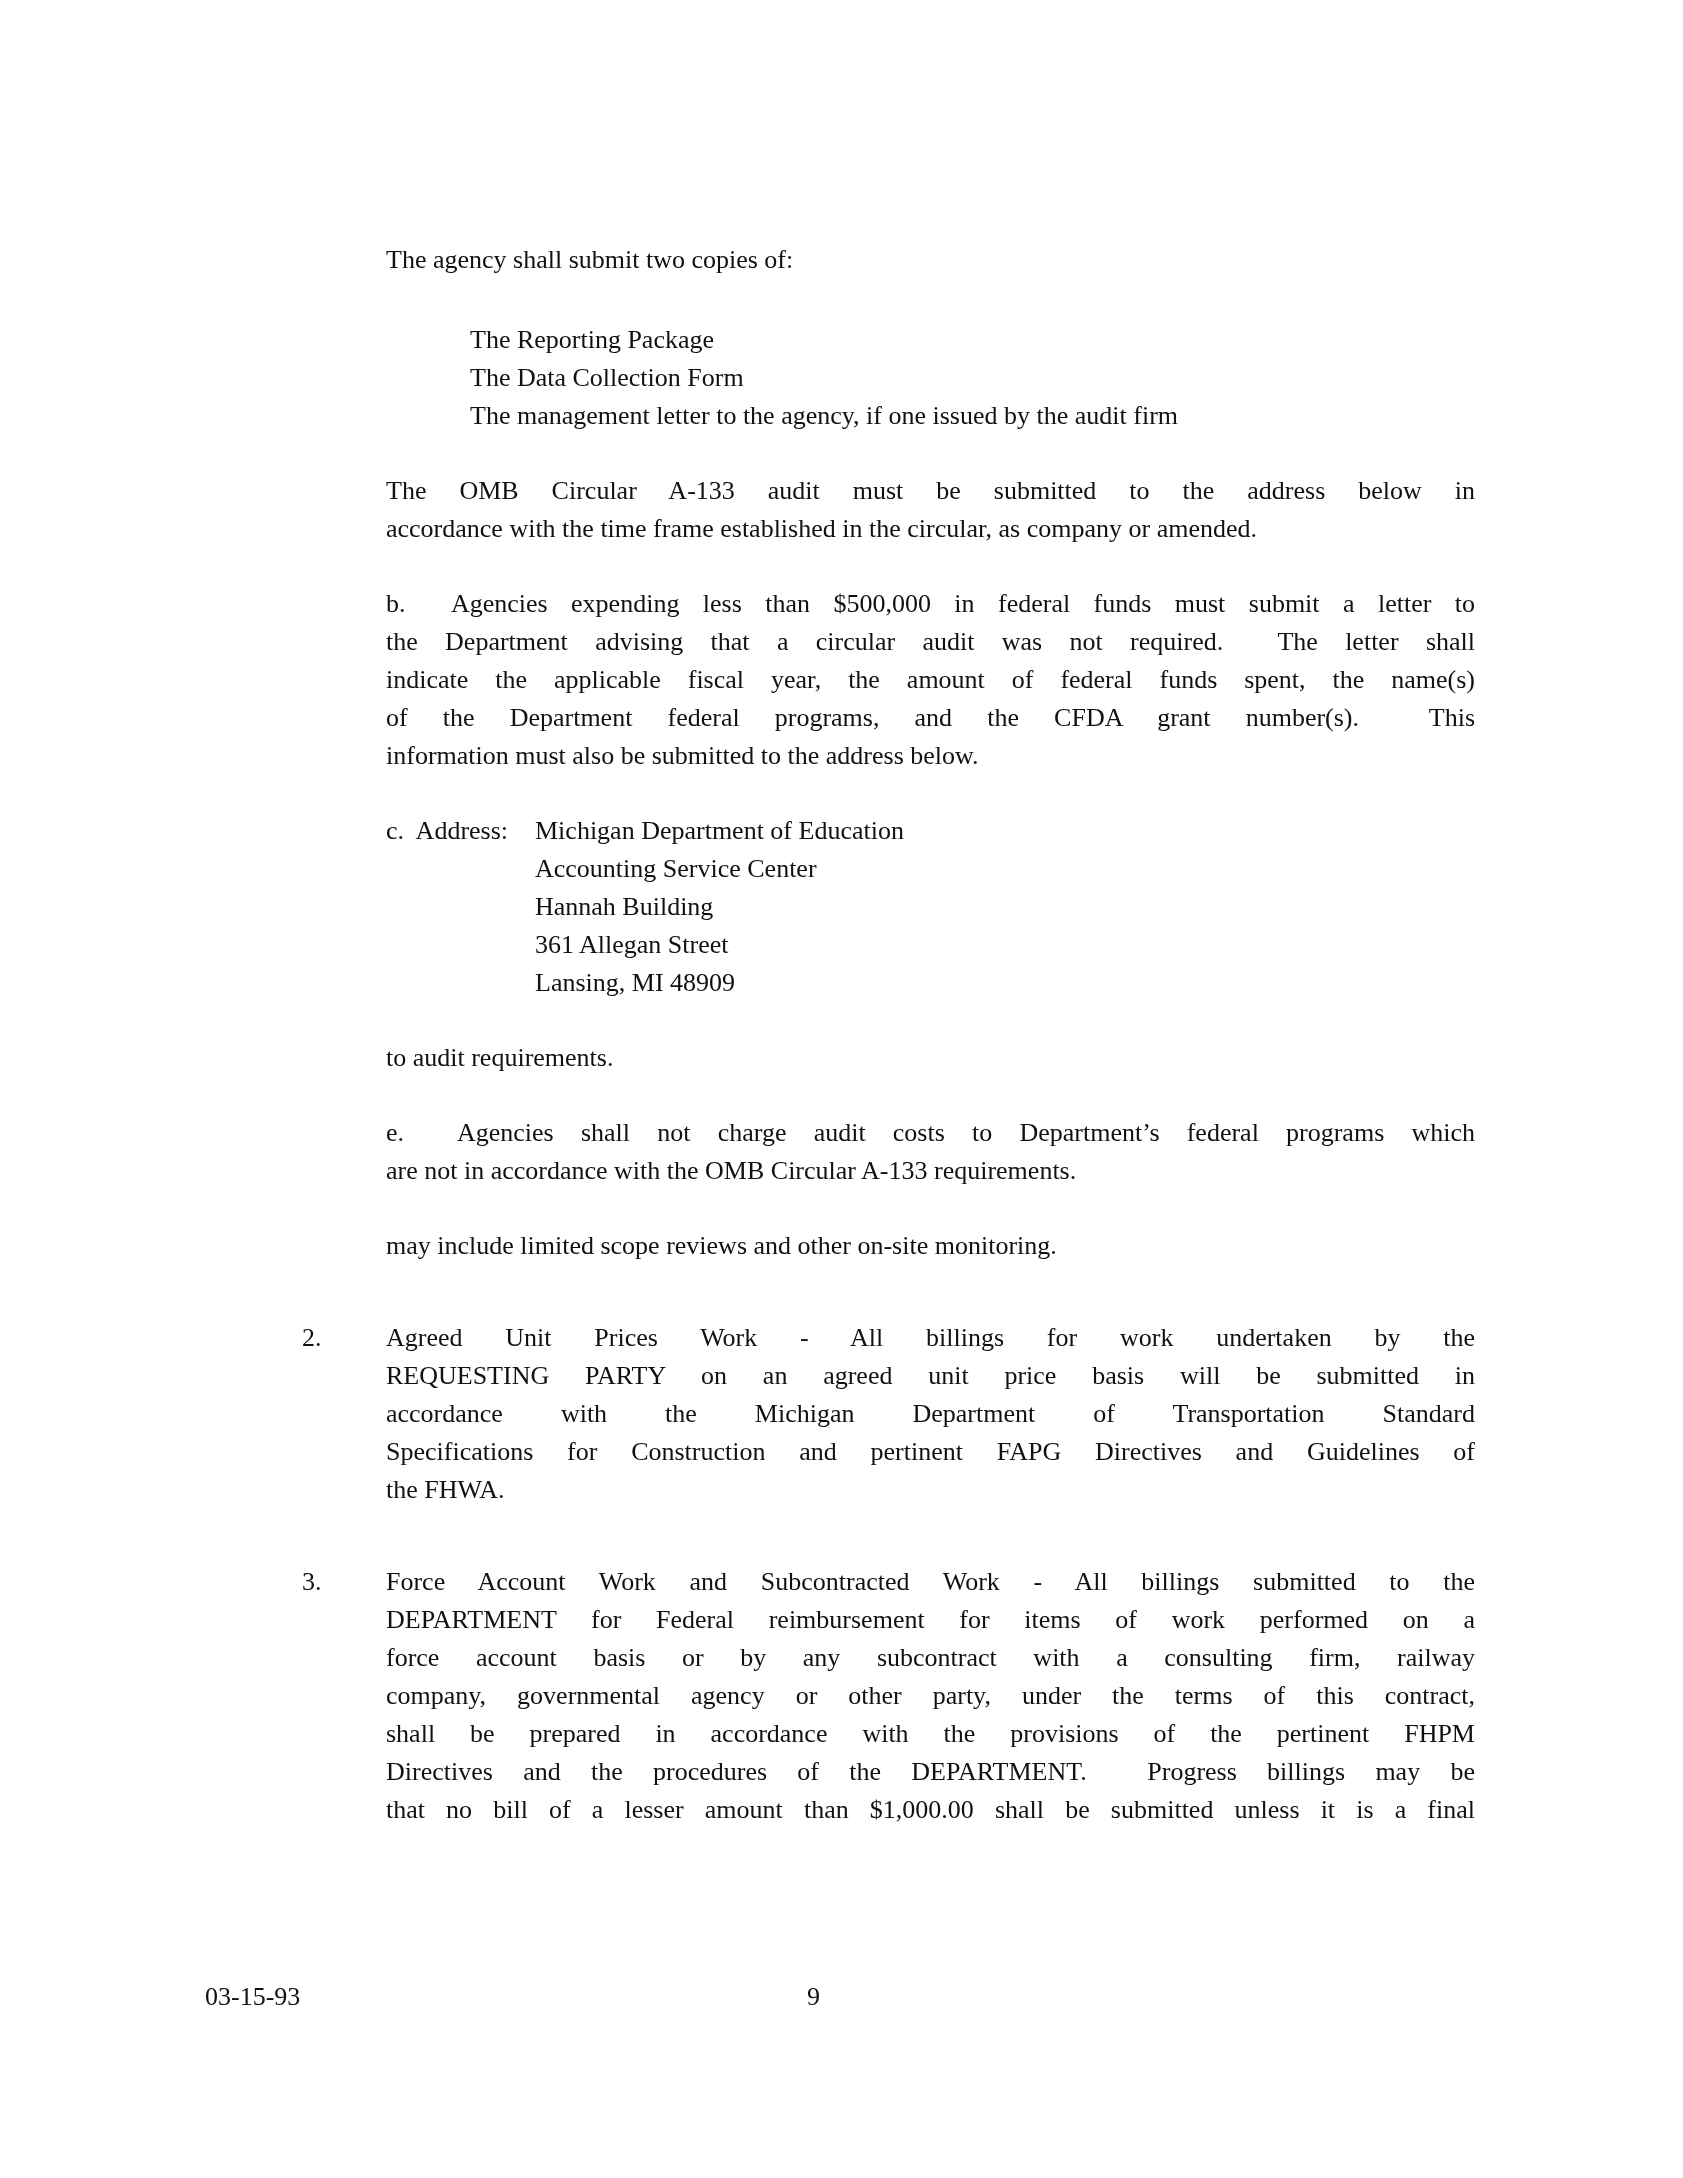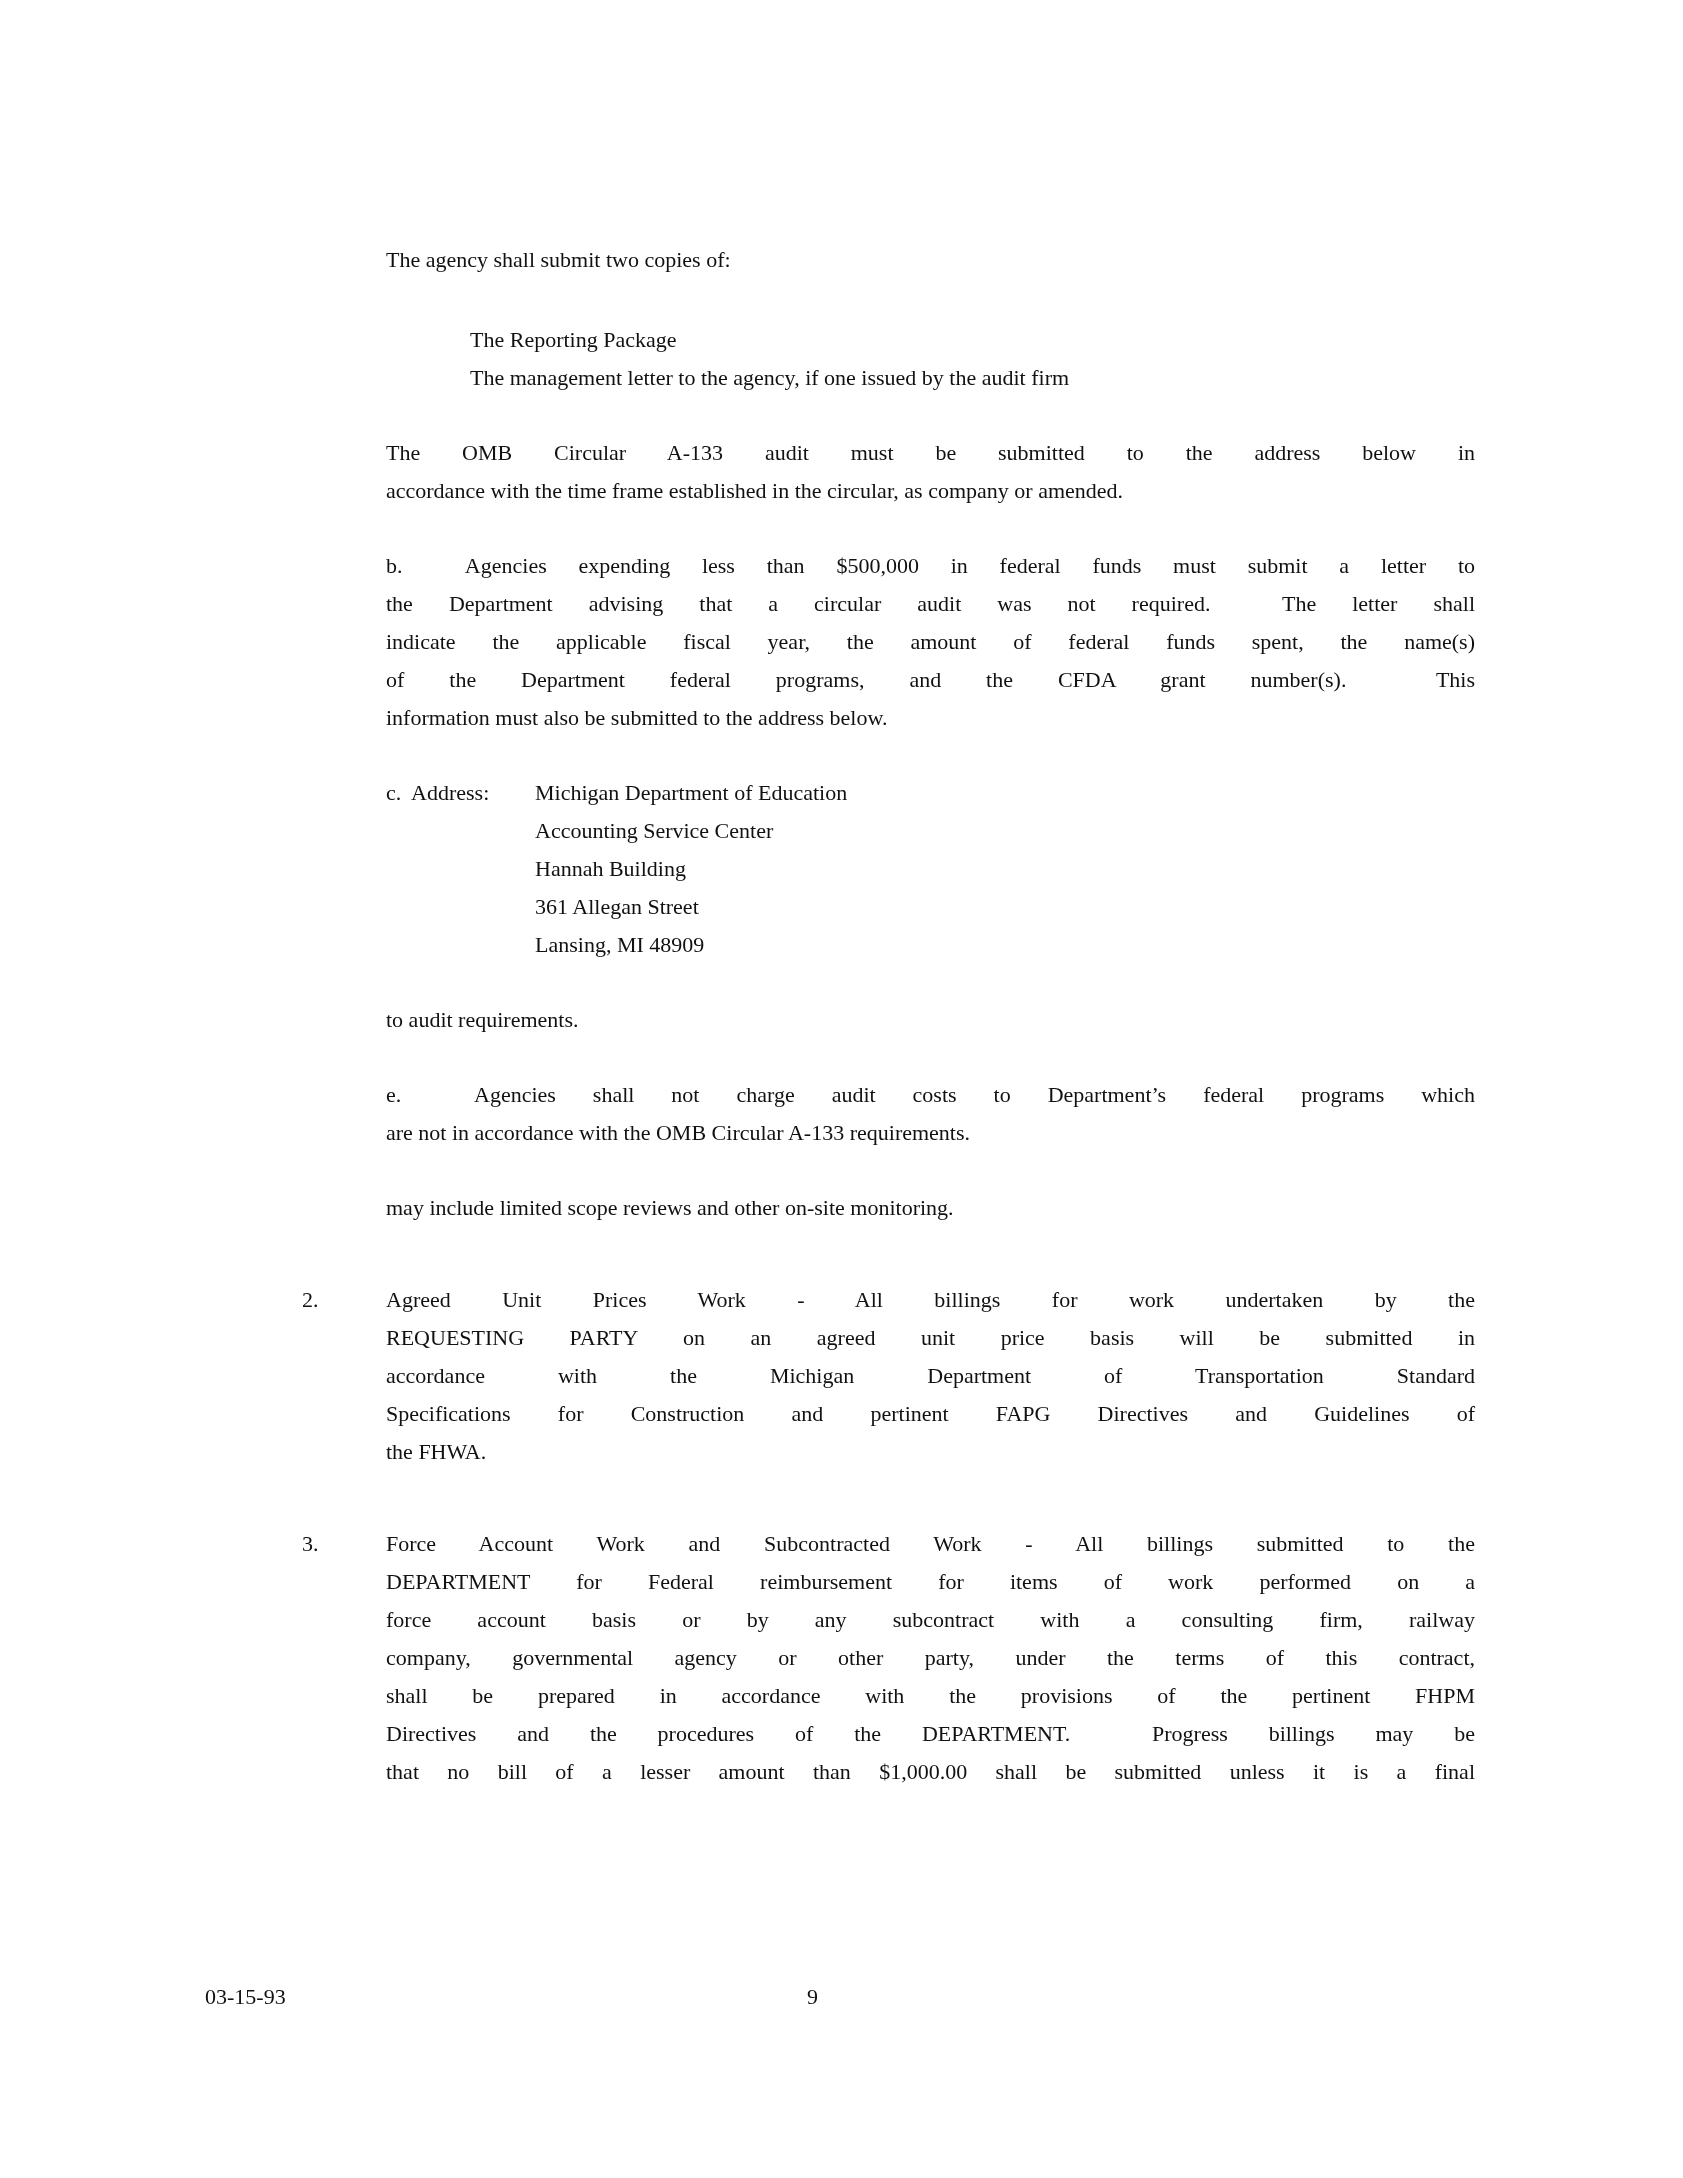--- a/index.html
+++ b/index.html
@@ -8,21 +8,21 @@
     background: #e8e8e8;
   }
   .page {
     position: relative;
     width: 1683px;
     height: 2178px;
     margin: 0 auto;
     background: var(--paper, #ffffff);
     color: var(--ink, #111111);
     font-family: "Liberation Serif", serif;
-    font-size: 22px;
+    font-size: 26px;
     line-height: 38px;
     overflow: hidden;
   }
   .content {
     position: absolute;
     left: 386px;
     top: 241px;
     width: 1089px;
   }
   .para { margin: 0 0 37px 0; }
@@ -46,20 +46,21 @@
 </head>
 <body>
 
 <div class="page">
   <main class="content">
 
     <p class="para">The agency shall submit two copies of:</p>
 
     <div class="para sublist">
         <div>The Reporting Package</div>
+        <div>The Data Collection Form</div>
         <div>The management letter to the agency, if one issued by the audit firm</div>
       </div>
 
     <div class="para">
         <div class="jl">The OMB Circular A-133 audit must be submitted to the address below in</div>
         <div>accordance with the time frame established in the circular, as company or amended.</div>
       </div>
 
     <div class="para">
         <div class="jl">b.&nbsp; Agencies expending less than $500,000 in federal funds must submit a letter to</div>

